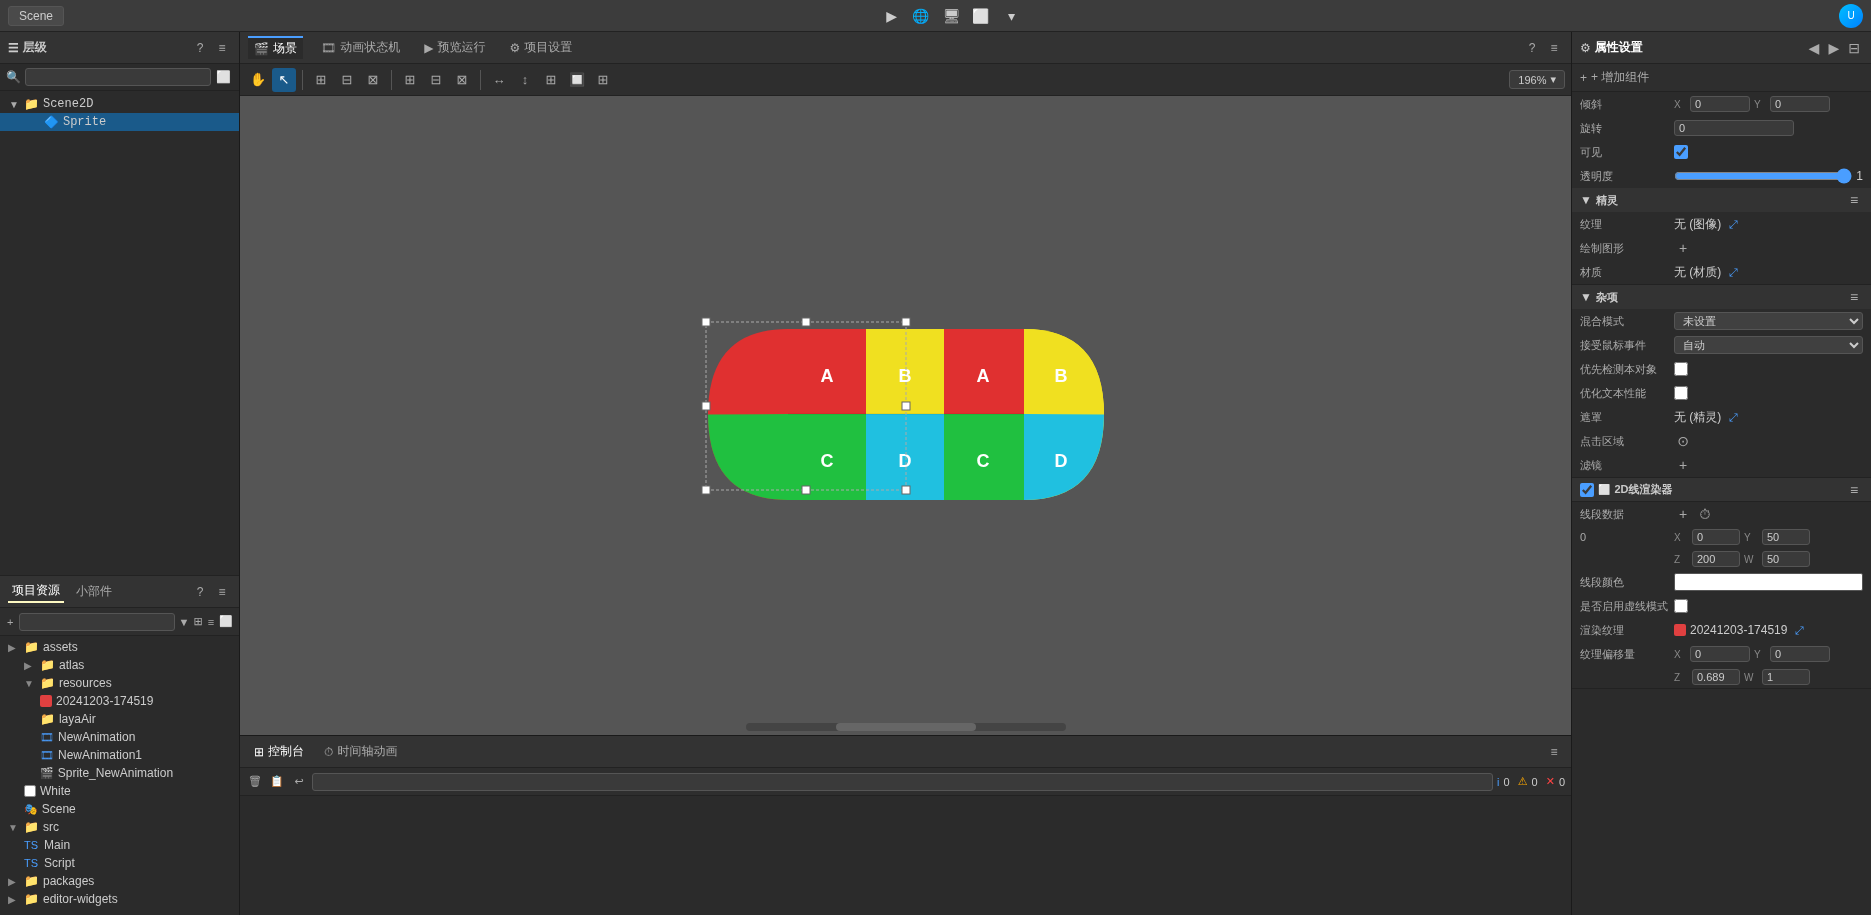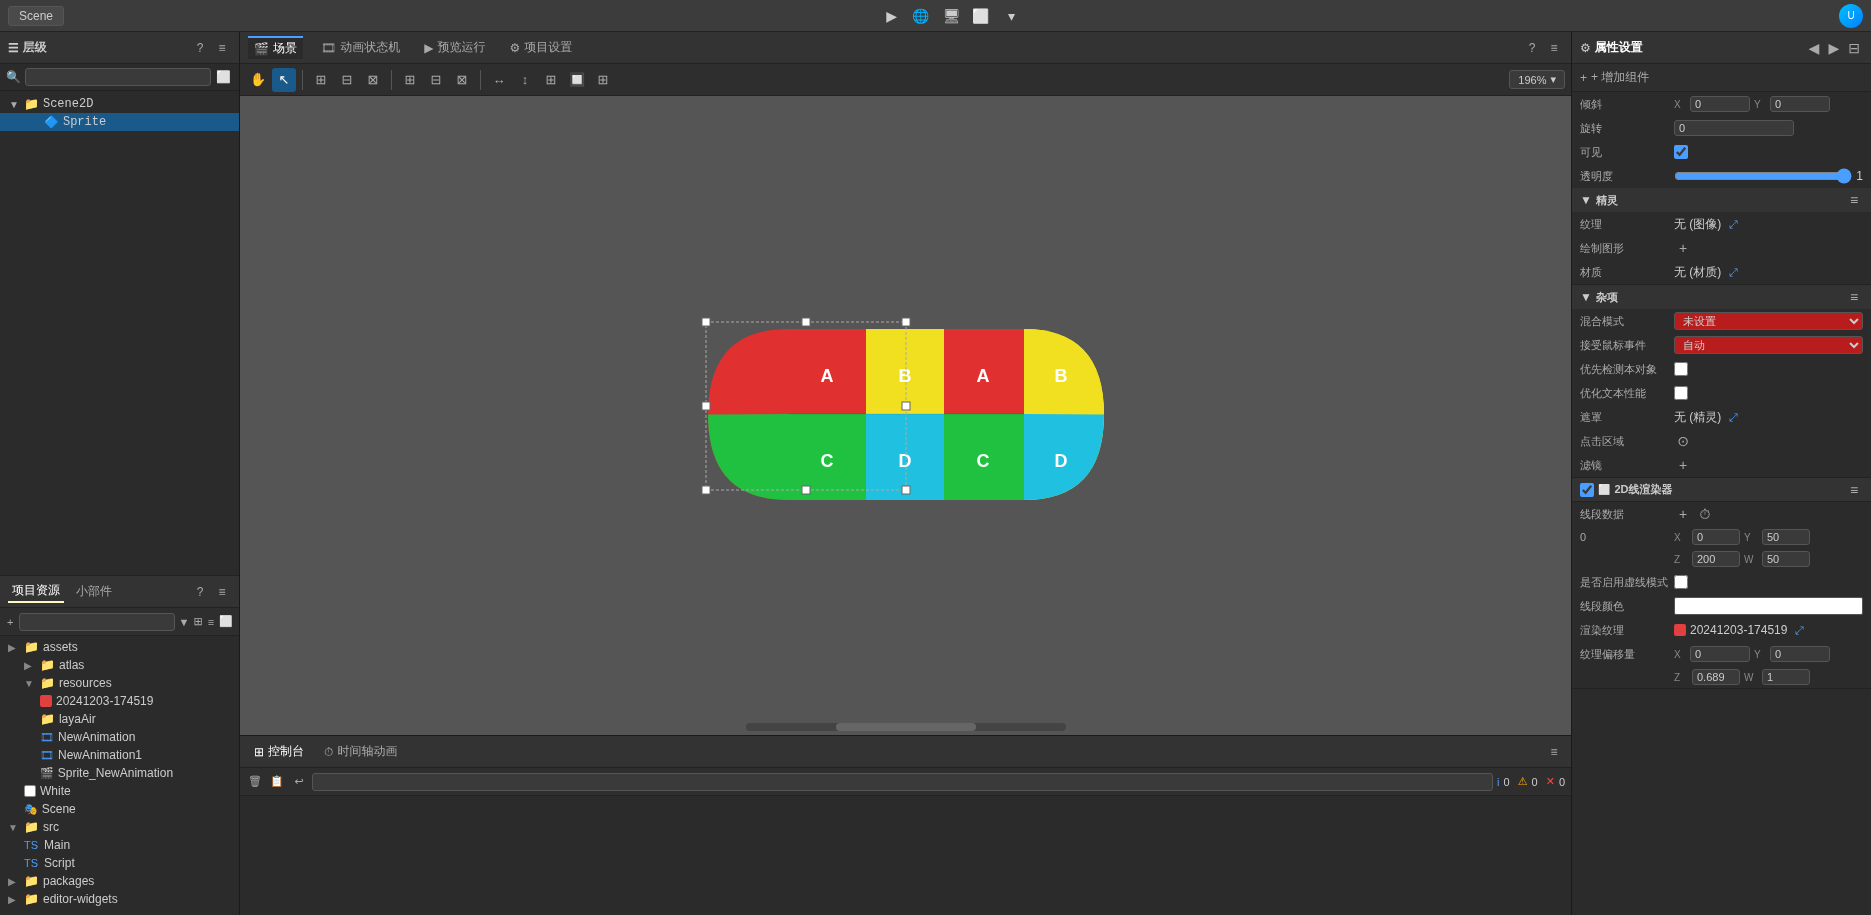--- a/index.html
+++ b/index.html
@@ -361,21 +361,21 @@
     }
     .prop-input {
       background: #3a3a3a; border: 1px solid #555; border-radius: 3px;
       padding: 1px 4px; color: #ccc; font-size: 11px; outline: none;
       width: 60px;
     }
     .prop-input-wide {
       width: 120px;
     }
     .prop-select {
-      background: #b91c1c; border: 1px solid #555; border-radius: 3px;
+      background: #404040; border: 1px solid #555; border-radius: 3px;
       padding: 1px 4px; color: #ccc; font-size: 11px; outline: none;
       flex: 1;
     }
     .prop-checkbox {
       width: 14px; height: 14px;
       accent-color: #4a9eff;
     }
     .prop-slider {
       flex: 1;
       accent-color: #4a9eff;
@@ -962,30 +962,30 @@
         <div class="coord-group">
           <span class="coord-label">Z</span>
           <input class="coord-input" value="200" style="">
           <span class="coord-label">W</span>
           <input class="coord-input" value="50" style="">
         </div>
       </div>
 
 
       <div class="prop-row">
+        <div class="prop-label">线段颜色</div>
+        <div class="prop-value">
+          <div class="prop-color-swatch" style="background:white;"></div>
+        </div>
+      </div>
+
+      <div class="prop-row">
         <div class="prop-label">是否启用虚线模式</div>
         <div class="prop-value">
           <input type="checkbox" class="prop-checkbox" style="">
-        </div>
-      </div>
-
-      <div class="prop-row">
-        <div class="prop-label">线段颜色</div>
-        <div class="prop-value">
-          <div class="prop-color-swatch" style="background:white;"></div>
         </div>
       </div>
 
       <div class="prop-row">
         <div class="prop-label">渲染纹理</div>
         <div class="prop-value">
           <div style="width:12px;height:12px;background:#e04040;flex-shrink:0;border-radius:2px;"></div>
           <span>20241203-174519</span>
           <button class="prop-link-icon">⤢</button>
         </div>

